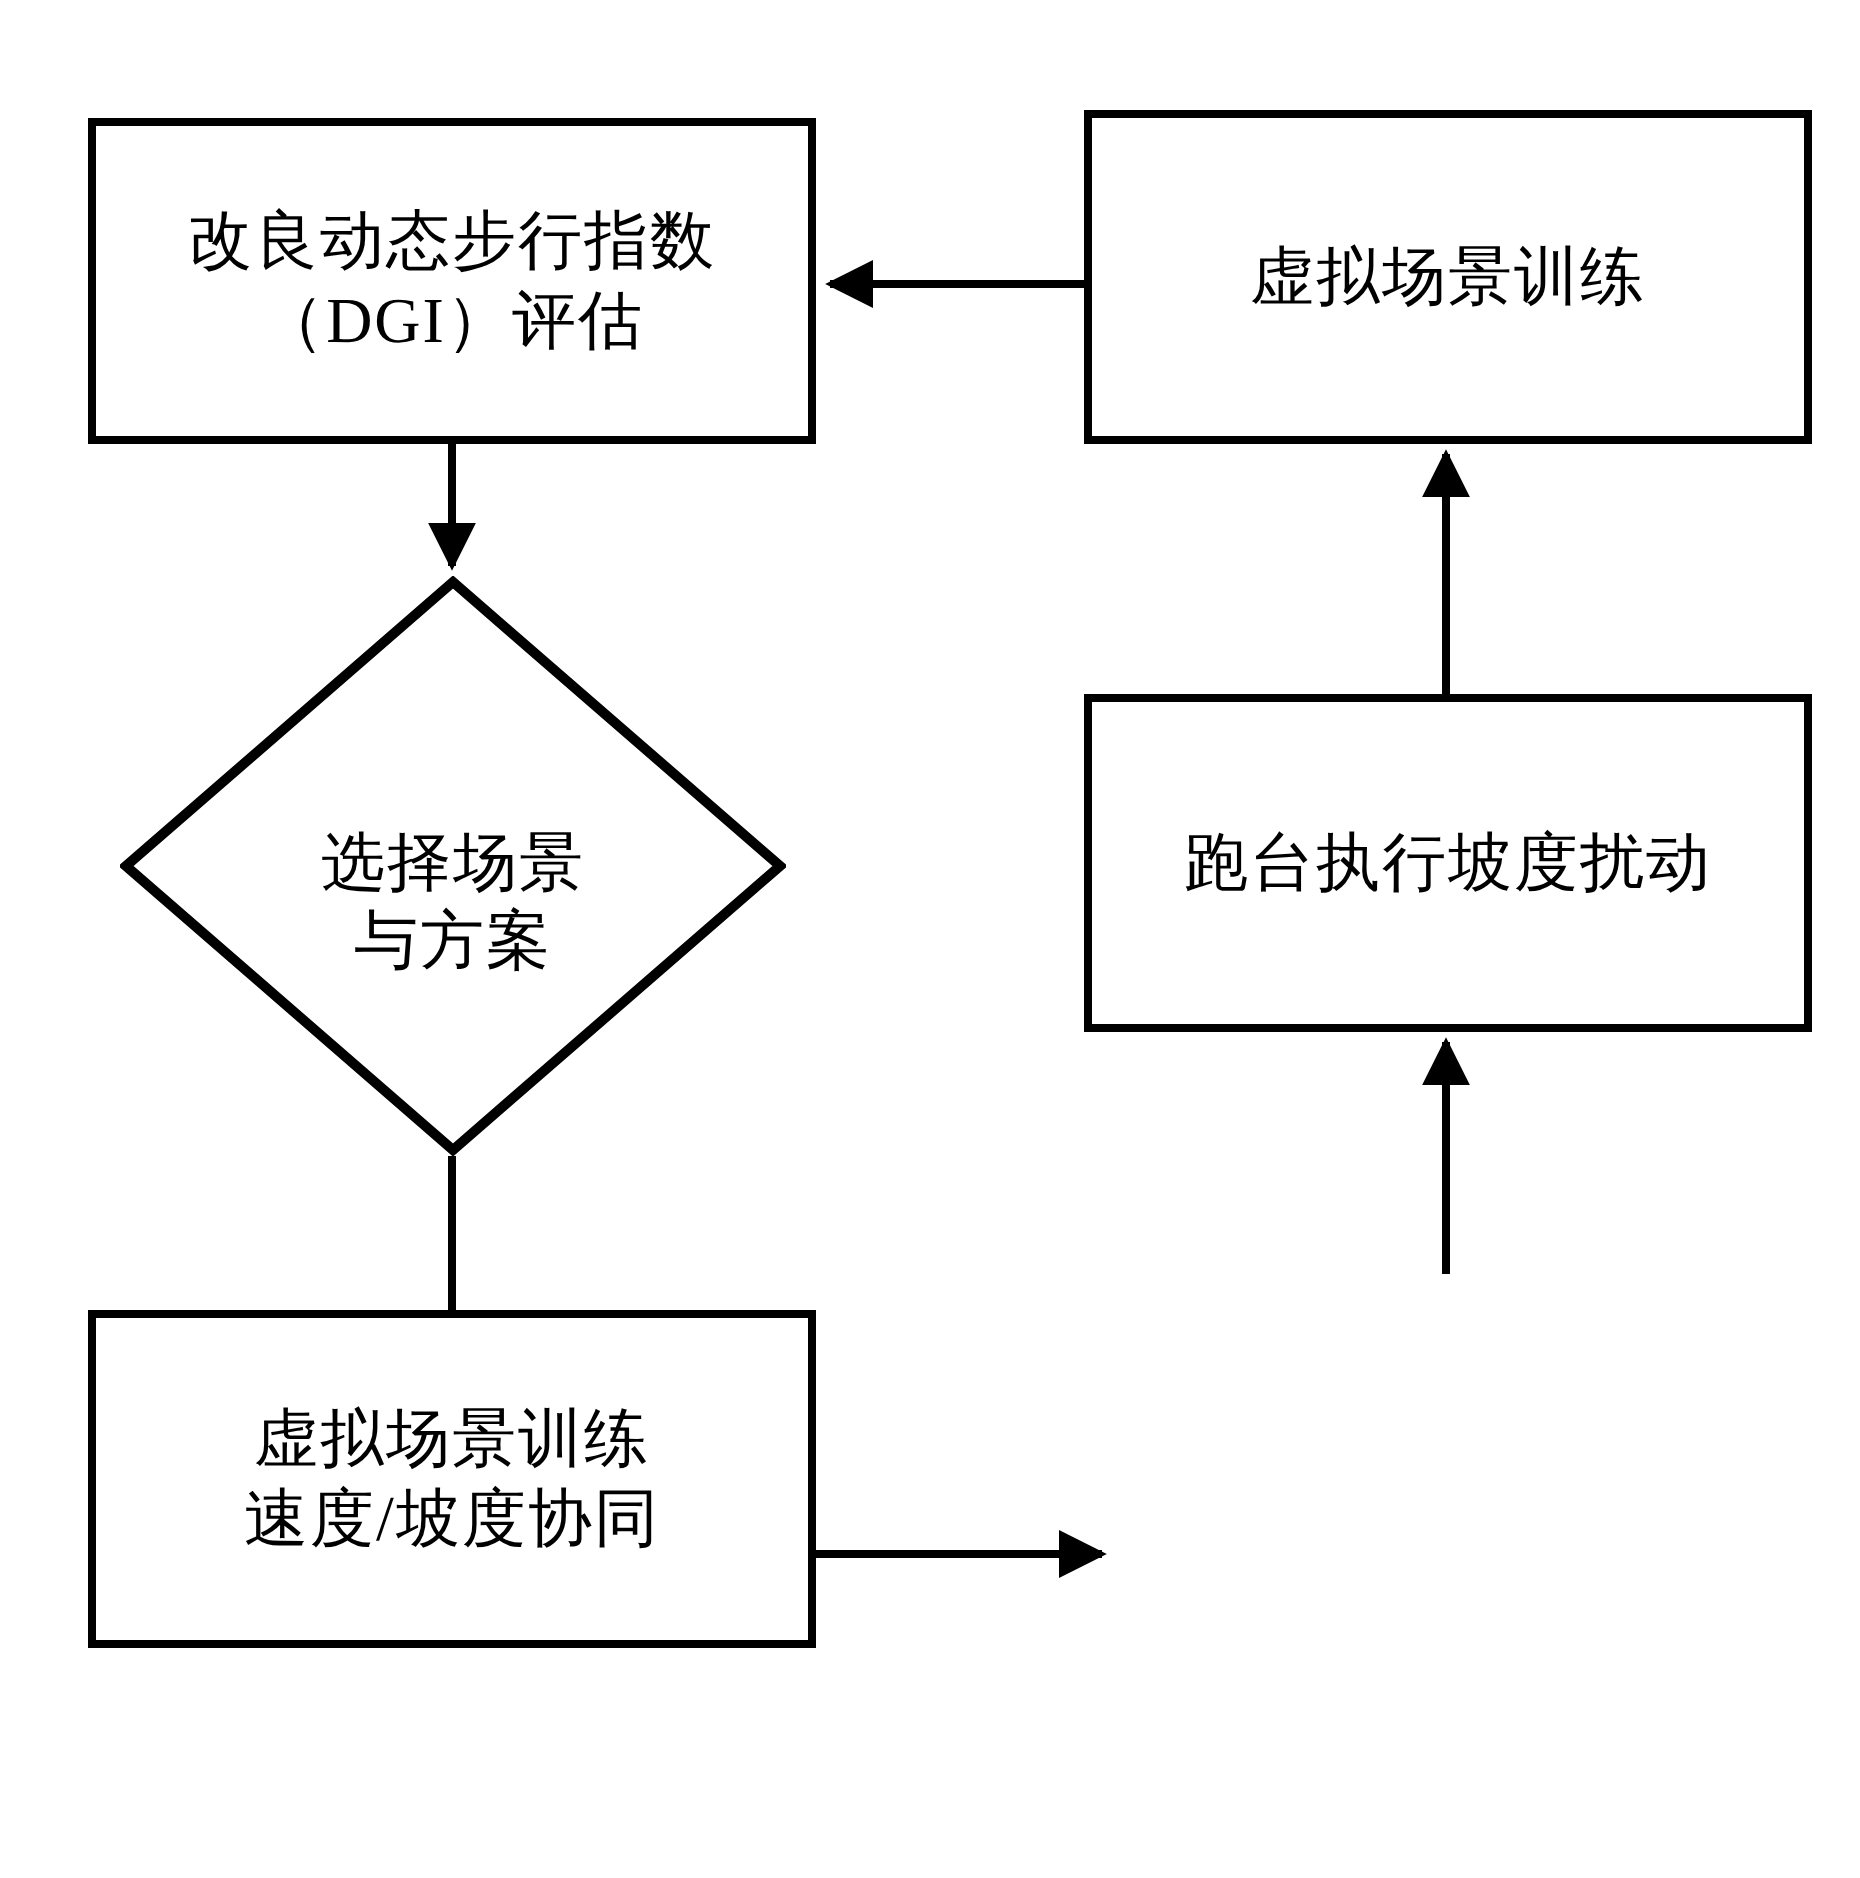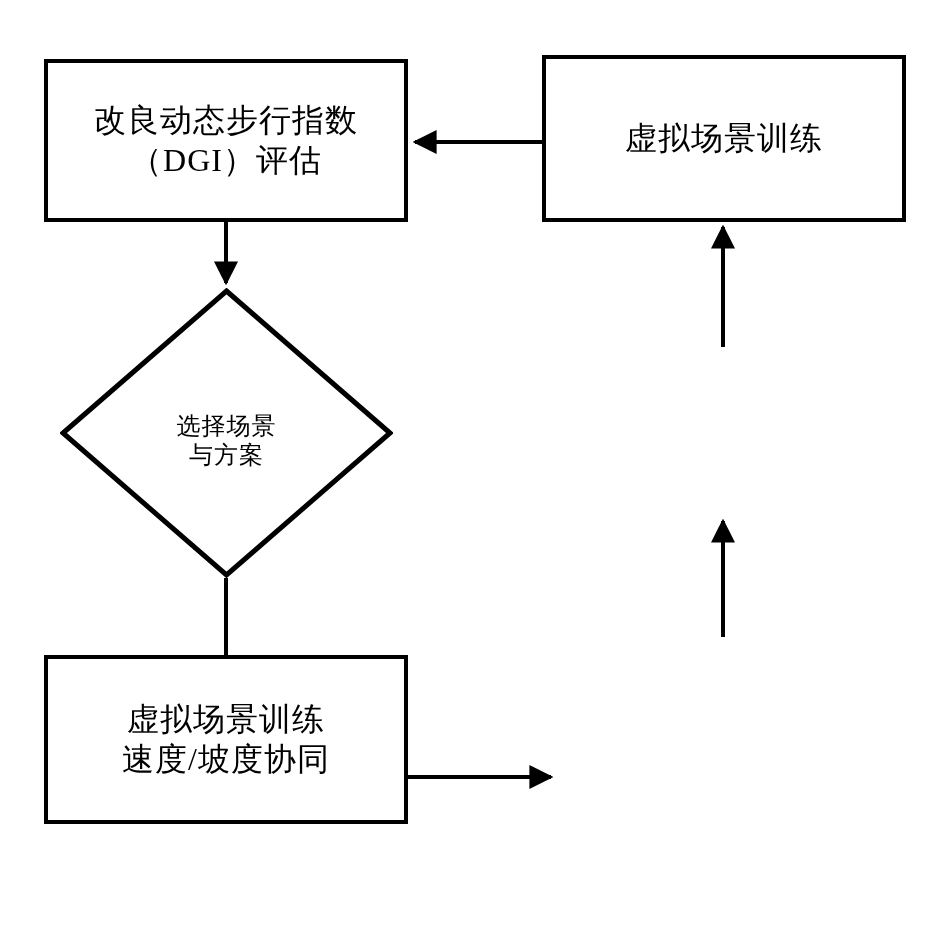--- a/index.html
+++ b/index.html
@@ -42,28 +42,28 @@
   }
   .dia-wrap svg {
     position: absolute;
     left: 0;
     top: 0;
     display: block;
   }
   .dia-label {
     position: absolute;
     left: 0;
-    top: 8px;
+    top: 18px;
     width: 100%;
     height: 100%;
     display: flex;
     align-items: center;
     justify-content: center;
     text-align: center;
-    font-size: 24px;
+    font-size: 32px;
     line-height: 1.22;
     letter-spacing: 1px;
     white-space: pre-line;
     color: #000000;
     pointer-events: none;
   }
   .edge {
     position: absolute;
     left: 0;
     top: 0;
@@ -119,20 +119,23 @@
   </div>
 
   <div class="dia-wrap" style="left:60px; top:288px; width:333px; height:290px;">
     <svg width="333" height="290" viewBox="0 0 333 290" xmlns="http://www.w3.org/2000/svg">
       <polygon points="166.5,3 330,145 166.5,287 3,145" fill="#ffffff" stroke="#000000" stroke-width="5"></polygon>
     </svg>
     <span class="dia-label">选择场景
 与方案</span>
   </div>
 
+  <div class="node proc" style="left:542px; top:347px; width:364px; height:169px;">
+    <span class="label">跑台执行坡度扰动</span>
+  </div>
 
   <div class="node proc" style="left:44px; top:655px; width:364px; height:169px;">
     <span class="label">虚拟场景训练
 速度/坡度协同</span>
   </div>
 
 
 </div>
 
 </body></html>

